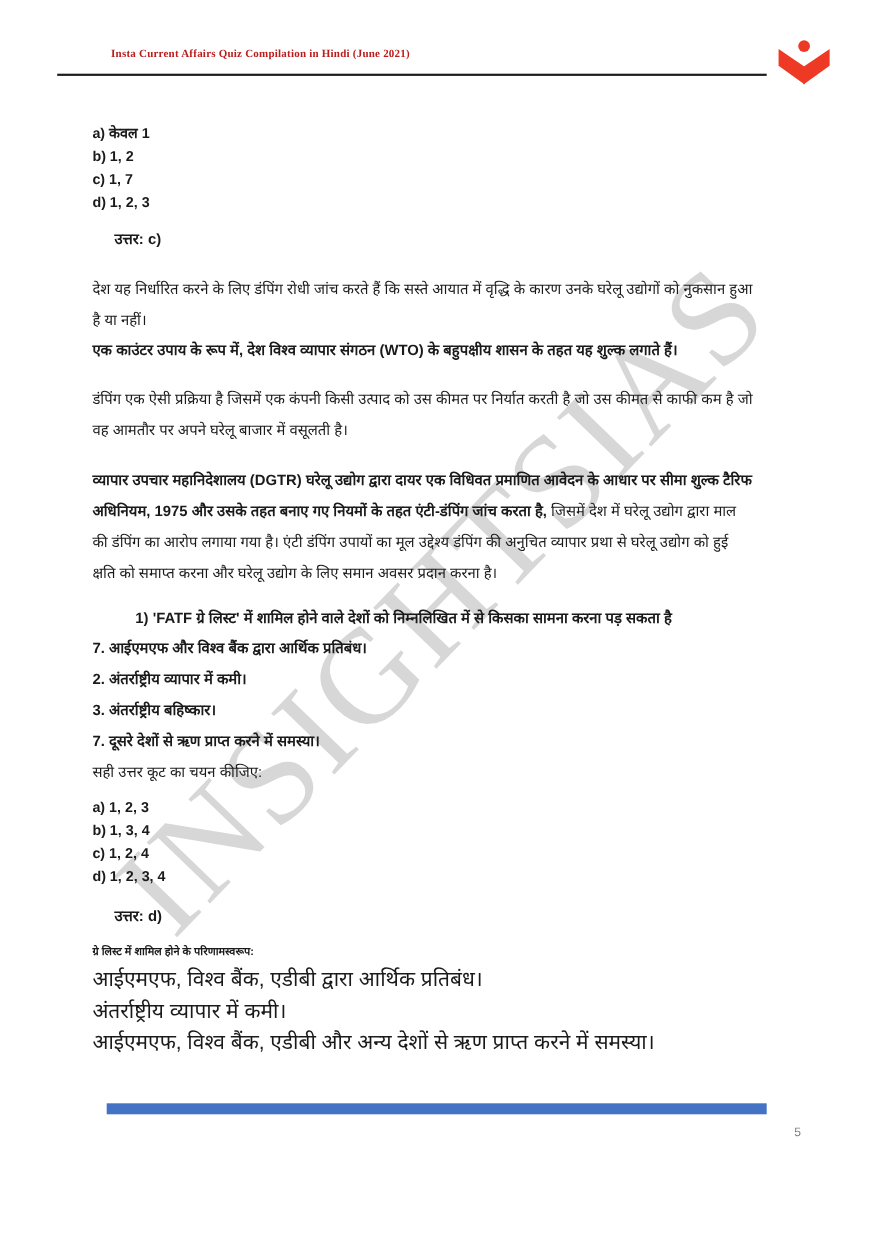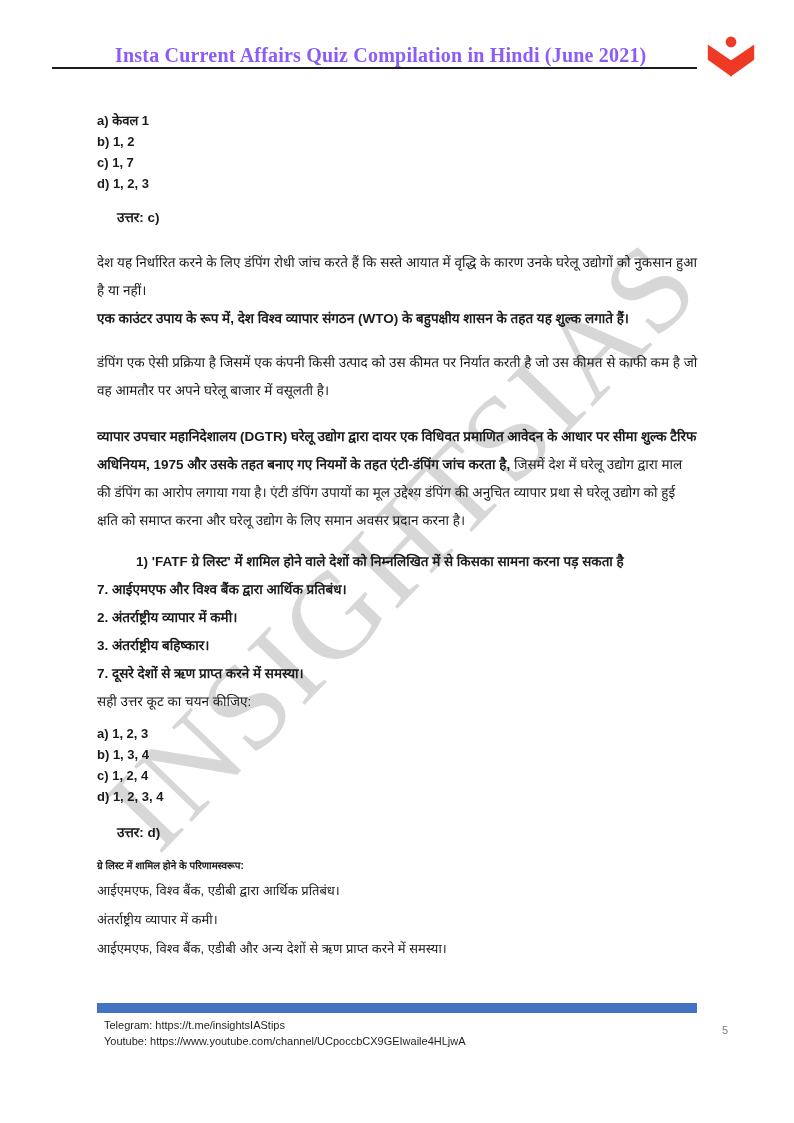--- a/index.html
+++ b/index.html
@@ -11,42 +11,42 @@
   
   .watermark{
     position:absolute;left:402px;top:545px;z-index:0;
     transform:translate(-50%,-50%) rotate(-46deg);
     font-family:"Liberation Serif", serif;
     font-size:122px;letter-spacing:3px;white-space:nowrap;
     color:#d7d7d7;user-select:none;
   }
   
   .header-title{
-    position:absolute;left:115px;top:44px;z-index:2;
-    font-family:"Liberation Serif", serif;font-weight:700;font-size:20px;
-    letter-spacing:0.2px;color:#8b5cf6;
+    position:absolute;left:101px;top:44px;z-index:2;
+    font-family:"Liberation Serif", serif;font-weight:700;font-size:10px;
+    letter-spacing:0.2px;color:#b91c1c;
   }
   .header-rule{
     position:absolute;left:52px;top:67px;width:645px;height:0;z-index:1;
     border-top:2.5px solid #1c1c1c;
   }
   .logo{position:absolute;left:706px;top:34px;z-index:2;line-height:0;}
   
-  .content{position:absolute;left:97px;top:110px;width:601px;z-index:1;}
+  .content{position:absolute;left:84px;top:110px;width:601px;z-index:1;}
   .opt{font-weight:700;font-size:13px;line-height:21px;}
   .ans{font-weight:700;font-size:13.5px;line-height:19px;margin-top:14px;margin-left:20px;}
   .para{font-size:13.5px;line-height:28px;margin:0;}
   .mt22{margin-top:22px;} .mt16{margin-top:16px;} .mt18{margin-top:18px;}
   .b{font-weight:700;}
   .q-title{font-weight:700;font-size:13.5px;line-height:22px;margin-top:16px;margin-left:39px;}
   .statement{font-weight:700;font-size:13.5px;line-height:22px;margin-top:6px;}
   .prompt{font-weight:400;font-size:13.5px;line-height:22px;margin-top:6px;}
   .opts2{margin-top:10px;}
   .grey-head{font-weight:700;font-size:10px;line-height:20px;margin-top:14px;}
-  .point{font-size:13px;line-height:29px;}
+  .point{font-size:19px;line-height:29px;}
   
   .footer-bar{position:absolute;left:97px;top:1003px;width:600px;height:10px;z-index:1;}
   .footer-links{
     position:absolute;left:104px;top:1017px;z-index:1;
     font-size:11px;line-height:16px;color:#1f1f1f;
   }
   .page-number{
     position:absolute;left:722px;top:1024px;z-index:1;
     font-size:11px;color:#7f7f7f;
   }
@@ -102,19 +102,15 @@
     <div class="ans" style="margin-top:16px;">उत्तर: d)</div>
 
     <div class="grey-head">ग्रे लिस्ट में शामिल होने के परिणामस्वरूप:</div>
     <div class="point">आईएमएफ, विश्व बैंक, एडीबी द्वारा आर्थिक प्रतिबंध।</div>
     <div class="point">अंतर्राष्ट्रीय व्यापार में कमी।</div>
     <div class="point">आईएमएफ, विश्व बैंक, एडीबी और अन्य देशों से ऋण प्राप्त करने में समस्या।</div>
 
   </div>
 
   <div class="footer-bar" style="background: rgb(68, 114, 196);"></div>
-  <div class="footer-links">
-    <div>Telegram: https://t.me/insightsIAStips</div>
-    <div>Youtube: https://www.youtube.com/channel/UCpoccbCX9GEIwaile4HLjwA</div>
-  </div>
   <div class="page-number">5</div>
 
 </div>
 
 </body></html>

